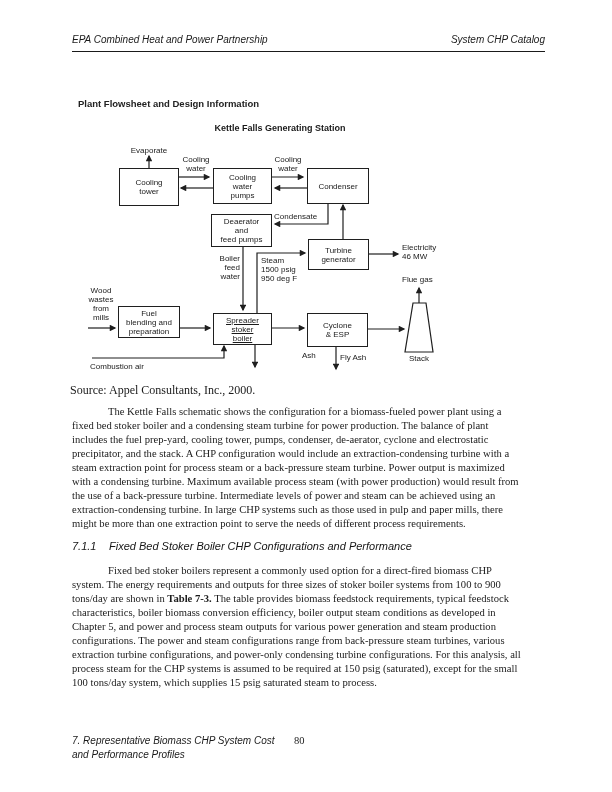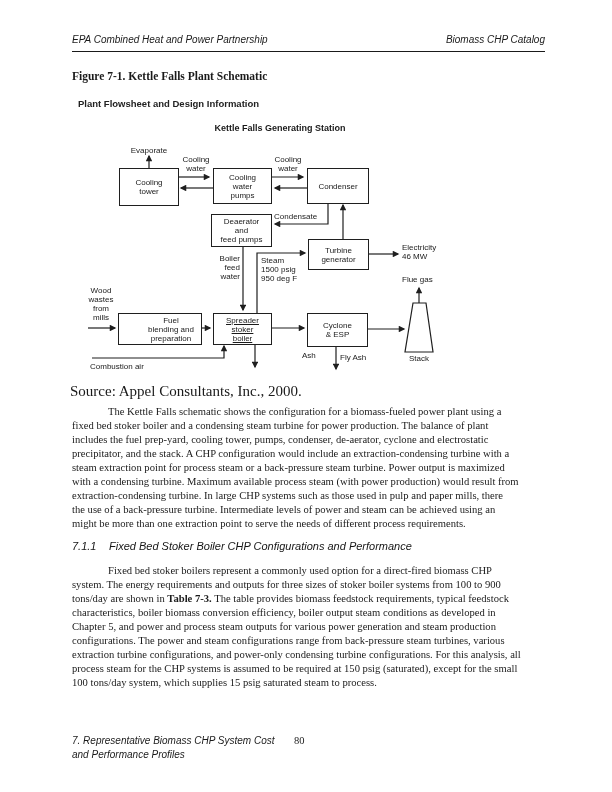--- a/index.html
+++ b/index.html
@@ -28,62 +28,61 @@
   .dbox{position:absolute;border:1.2px solid #1f1f1f;background:#fff;
     display:flex;align-items:center;justify-content:center;text-align:center;
     white-space:pre-line;}
   .dlabel{position:absolute;white-space:pre-line;}
   .tc{text-align:center;} .tr{text-align:right;}
   #b-cooling-tower{left:34px;top:48px;width:58px;height:36px;}
   #b-pumps{left:128px;top:48px;width:57px;height:34px;}
   #b-condenser{left:222px;top:48px;width:60px;height:34px;}
   #b-deaerator{left:126px;top:94px;width:59px;height:31px;}
   #b-turbine{left:223px;top:119px;width:59px;height:29px;}
-  #b-fuel{left:33px;top:193px;width:60px;height:30px;padding-left:22px;}
+  #b-fuel{left:33px;top:186px;width:60px;height:30px;}
   #b-spreader{left:128px;top:193px;width:57px;height:30px;text-decoration:underline;}
   #b-cyclone{left:222px;top:193px;width:59px;height:32px;}
   #l-evaporate{left:28px;top:26px;width:72px;}
   #l-cw1{left:86px;top:35px;width:50px;}
   #l-cw2{left:178px;top:35px;width:50px;}
   #l-condensate{left:189px;top:92px;}
   #l-electricity{left:317px;top:123px;}
   #l-fluegas{left:317px;top:155px;}
   #l-bfw{left:118px;top:134px;width:37px;}
   #l-steam{left:176px;top:136px;}
   #l-wood{left:0px;top:166px;width:32px;}
   #l-combustion{left:5px;top:242px;}
   #l-ash{left:176px;top:231px;margin-left:41px;}
   #l-flyash{left:255px;top:233px;}
   #l-stack{left:318px;top:234px;width:32px;}
   
-  .source{position:absolute;left:70px;top:383px;font-size:15px;}
+  .source{position:absolute;left:70px;top:383px;font-size:12px;}
   .para{position:absolute;left:72px;font-size:10.6px;line-height:14px;}
   .para .pline{white-space:nowrap;}
   .para .first{text-indent:36px;}
   #para1{top:405px;}
   #para2{top:564px;}
   .heading{position:absolute;left:72px;top:540px;display:flex;
     font-family:"Liberation Sans", sans-serif;font-style:italic;font-size:11px;color:#151515;}
   .heading .hnum{width:37px;flex:0 0 37px;}
   
   .footer-left{position:absolute;left:72px;top:734px;
     font-family:"Liberation Sans", sans-serif;font-style:italic;font-size:10px;line-height:13.5px;}
   .page-num{position:absolute;left:294px;top:735px;font-size:10.5px;}
 </style>
 </head>
 <body>
 
 <div class="page">
 
   <div class="header">
     <span>EPA Combined Heat and Power Partnership</span>
-    <span>Biomass CHP Catalog</span>
+    <span>System CHP Catalog</span>
   </div>
 
-  <div class="fig-title">Figure 7-1. Kettle Falls Plant Schematic</div>
   <div class="fig-subtitle">Plant Flowsheet and Design Information</div>
 
   <div class="diagram">
     <svg width="372" height="268" viewBox="0 0 372 268">
       <defs>
         <marker id="arr" viewBox="0 0 10 10" refX="8" refY="5" markerWidth="7" markerHeight="5.5" orient="auto-start-reverse">
           <path d="M0,0 L10,5 L0,10 z" fill="#1f1f1f"></path>
         </marker>
       </defs>
       <g stroke="#1f1f1f" stroke-width="1.2" fill="none">
@@ -158,22 +157,22 @@
 
   <div class="source">Source: Appel Consultants, Inc., 2000.</div>
 
   <div class="para" id="para1">
       <div class="pline first">The Kettle Falls schematic shows the configuration for a biomass-fueled power plant using a</div>
       <div class="pline">fixed bed stoker boiler and a condensing steam turbine for power production. The balance of plant</div>
       <div class="pline">includes the fuel prep-yard, cooling tower, pumps, condenser, de-aerator, cyclone and electrostatic</div>
       <div class="pline">precipitator, and the stack. A CHP configuration would include an extraction-condensing turbine with a</div>
       <div class="pline">steam extraction point for process steam or a back-pressure steam turbine. Power output is maximized</div>
       <div class="pline">with a condensing turbine. Maximum available process steam (with power production) would result from</div>
+      <div class="pline">the use of a back-pressure turbine. Intermediate levels of power and steam can be achieved using an</div>
       <div class="pline">extraction-condensing turbine. In large CHP systems such as those used in pulp and paper mills, there</div>
-      <div class="pline">the use of a back-pressure turbine. Intermediate levels of power and steam can be achieved using an</div>
       <div class="pline">might be more than one extraction point to serve the needs of different process requirements.</div>
     </div>
 
   <div class="heading">
     <span class="hnum">7.1.1</span>
     <span>Fixed Bed Stoker Boiler CHP Configurations and Performance</span>
   </div>
 
   <div class="para" id="para2">
       <div class="pline first">Fixed bed stoker boilers represent a commonly used option for a direct-fired biomass CHP</div>

